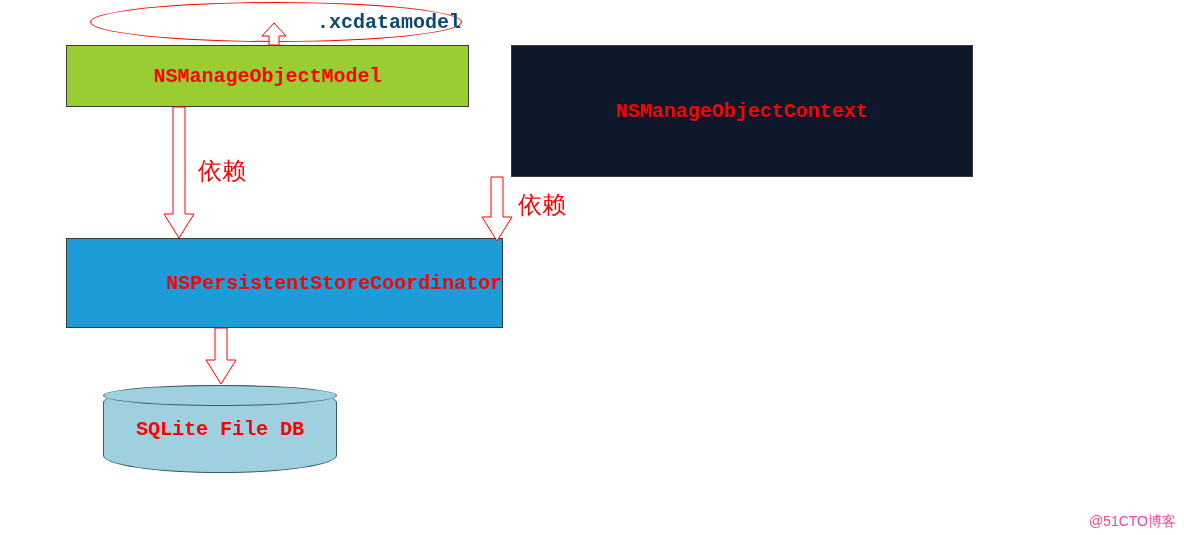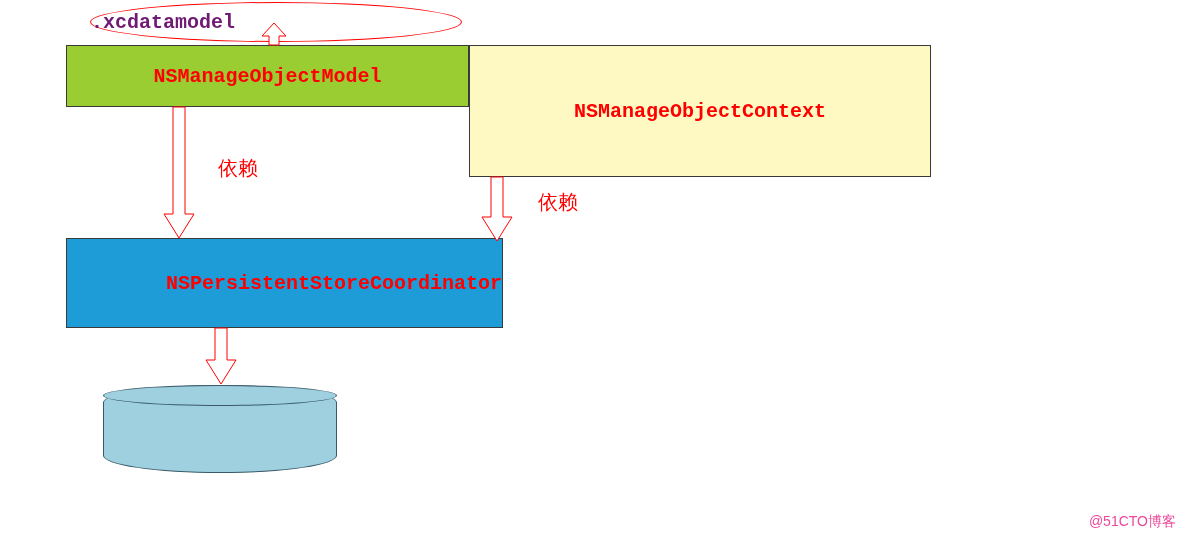--- a/index.html
+++ b/index.html
@@ -21,35 +21,36 @@
     font-weight: bold;
     color: #ff0000;
     font-size: 20px;
     text-align: center;
   }
   .green {
     background: #9acd32;
     border: 1px solid #3a3a3a;
   }
   .orange {
-    background: #fef9c3;
+    background: #0f172a;
     border: 1px solid #3a3a3a;
+    margin-left: 42px;
   }
   .blue {
     background: #1e9cd8;
     border: 1px solid #3a3a3a;
   }
   .bubble {
     position: absolute;
     border: 1px solid #ff0000;
     border-radius: 50%/50%;
     display: flex;
     align-items: center;
-    justify-content: flex-start;
-    color: #701a75;
+    justify-content: flex-end;
+    color: #0c4a6e;
     font-weight: bold;
     font-size: 20px;
     background: transparent;
   }
   .db {
     position: absolute;
     display: flex;
     align-items: center;
     justify-content: center;
     color: #ff0000;
@@ -71,23 +72,22 @@
     border: 1px solid #3a5a6a;
     border-radius: 50% / 50%;
     background: #9ed0df;
   }
   .db span { position: relative; z-index: 1; }
 
   .arrow-label {
     position: absolute;
     color: #ff0000;
     font-family: "SimSun", "Songti SC", serif;
-    font-size: 20px;
+    font-size: 24px;
     font-weight: normal;
-    margin-left: 20px;
   }
   .watermark {
     position: absolute;
     right: 8px;
     bottom: 4px;
     color: #ec4899;
     font-family: Arial, sans-serif;
     font-size: 14px;
   }
   svg.overlay {
@@ -111,20 +111,21 @@
 <div class="box orange" style="left:469px; top:45px; width:462px; height:132px;">
   <span>NSManageObjectContext</span>
 </div>
 
 <div class="box blue" style="left:66px; top:238px; width:437px; height:90px;justify-content:flex-end;">
   <span>NSPersistentStoreCoordinator</span>
 </div>
 
 <div class="db" style="left:103px; top:385px; width:234px; height:88px;">
   <div class="db-shape"></div>
+  <span>SQLite File DB</span>
 </div>
 
 <div class="arrow-label" style="left:198px; top:155px;">依赖</div>
 
 <div class="arrow-label" style="left:518px; top:189px;">依赖</div>
 
 <svg class="overlay">
 
   <g stroke="#ff0000" fill="#ffffff" stroke-width="1">
     <path d="M269,45 L269,36 L262,36 L274,23 L286,36 L279,36 L279,45 Z"></path>

